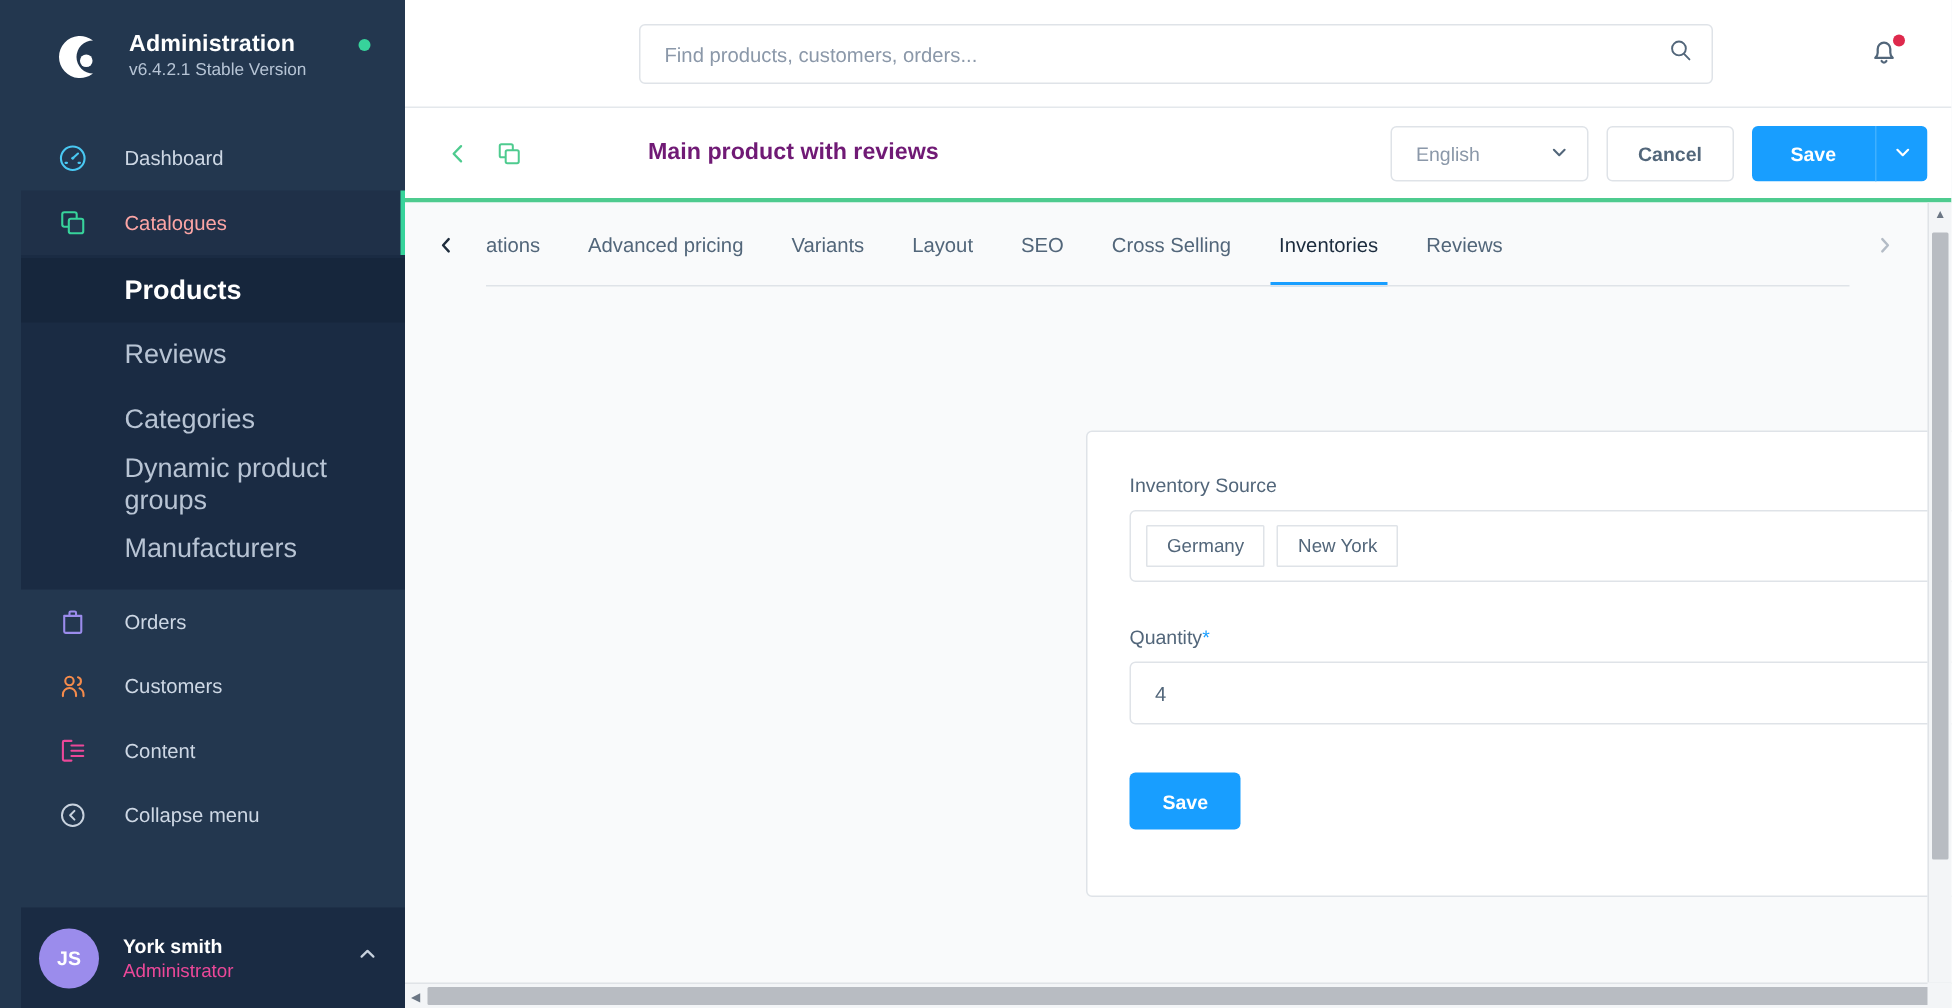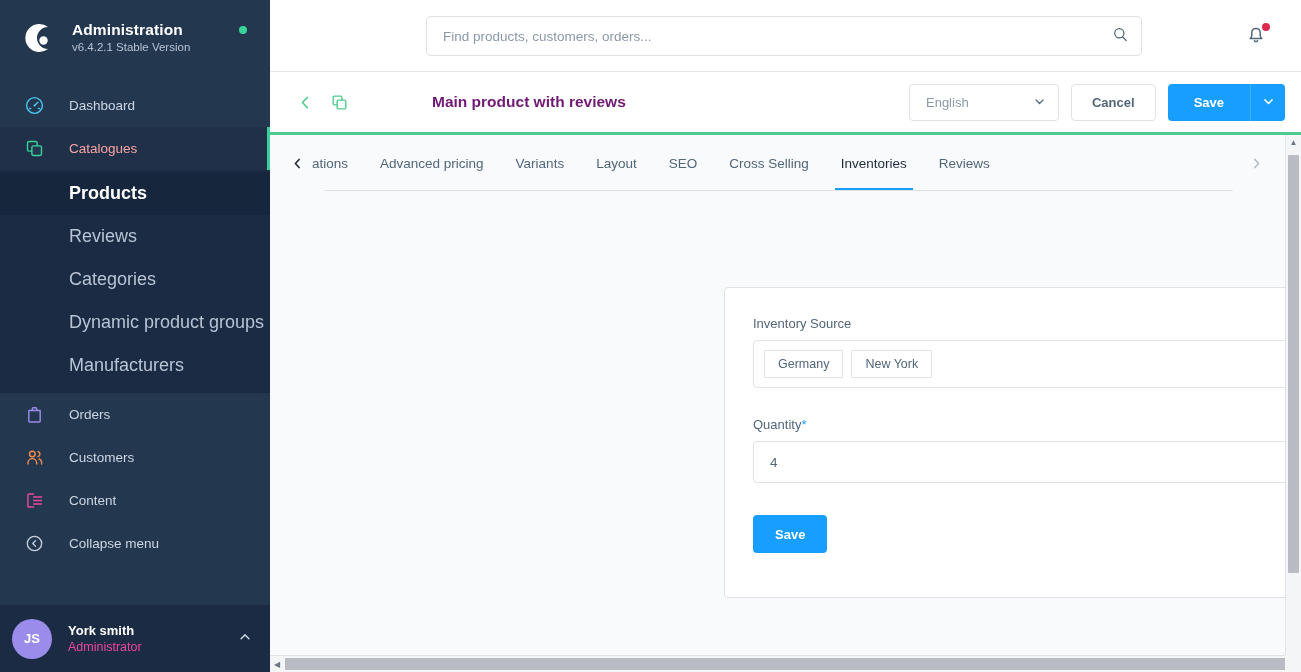--- a/index.html
+++ b/index.html
@@ -11,20 +11,21 @@
   }
   .app { position: relative; width: 1301px; height: 672px; display: flex; }
 
   
   .sidebar {
     width: 270px; height: 672px;
     background: #23374f;
     display: flex; flex-direction: column;
     flex: 0 0 270px;
     position: relative;
+    padding-left: 14px;
   }
   .brand {
     height: 76px; display: flex; align-items: center;
     padding: 0 18px 0 18px; position: relative;
   }
   .brand-logo { width: 40px; height: 40px; flex: 0 0 40px; position: relative; }
   .brand-text { margin-left: 14px; }
   .brand-title { color: #fff; font-size: 15.5px; font-weight: bold; letter-spacing: .1px; line-height: 18px; }
   .brand-ver { color: #b6c4d5; font-size: 11.5px; line-height: 15px; margin-top: 1px; }
   .status-dot { position: absolute; right: 23px; top: 26px; width: 8px; height: 8px; border-radius: 50%; background: #37d39b; }
@@ -85,21 +86,21 @@
 
   .pagehead {
     height: 60px; background: #fff; display: flex; align-items: center;
     padding: 0 20px 0 24px; position: relative; flex: 0 0 60px;
   }
   .head-icons { display: flex; align-items: center; gap: 12px; }
   .head-ico { width: 22px; height: 22px; display: flex; align-items: center; justify-content: center; cursor: pointer; }
   .page-title { margin-left: 82px; font-size: 15.5px; font-weight: bold; color: #701a75; }
   .head-actions { position: absolute; right: 16px; top: 12px; display: flex; align-items: center; gap: 12px; }
   .lang-select {
-    width: 150px; height: 37px; border: 1px solid #dfe3e8; border-radius: 4px;
+    width: 132px; height: 37px; border: 1px solid #dfe3e8; border-radius: 4px;
     background: #fff; display: flex; align-items: center; padding: 0 12px 0 16px;
     font-size: 13px; color: #8b98a9; cursor: pointer; justify-content: space-between;
   }
   .btn-cancel {
     height: 37px; padding: 0 20px; border: 1px solid #dfe3e8; border-radius: 4px;
     background: #fff; color: #52667a; font-size: 13px; font-weight: bold; cursor: pointer;
     display: flex; align-items: center; font-family: "Liberation Sans", sans-serif;
   }
   .btn-save-split { display: flex; height: 37px; border-radius: 4px; overflow: hidden; }
   .btn-save {
@@ -118,21 +119,21 @@
   
   .tabbar {
     position: relative; margin: 0 34px 0 16px; height: 56px;
     display: flex; align-items: center;
   }
   .tab-chevron { width: 22px; flex: 0 0 22px; display: flex; align-items: center; justify-content: center; cursor: pointer; }
   .tab-chev-left { color: #1f2d3d; }
   .tab-chev-right { color: #b4bcc6; }
   .tabs {
     flex: 1 1 auto; display: flex; align-items: center; height: 56px;
-    position: relative; overflow: hidden;
+    position: relative; overflow: hidden; margin-left: 12px;
   }
   .tab {
     font-size: 13.5px; color: #52667a; padding: 0 16px; height: 56px;
     display: flex; align-items: center; cursor: pointer; white-space: nowrap; position: relative;
   }
   .tab.first-clipped { padding-left: 0; margin-left: 4px; }
   .tab.active { color: #1b2b3d; }
   .tab.active::after {
     content: ""; position: absolute; left: 10px; right: 10px; bottom: 0; height: 3px; background: #189eff;
   }

